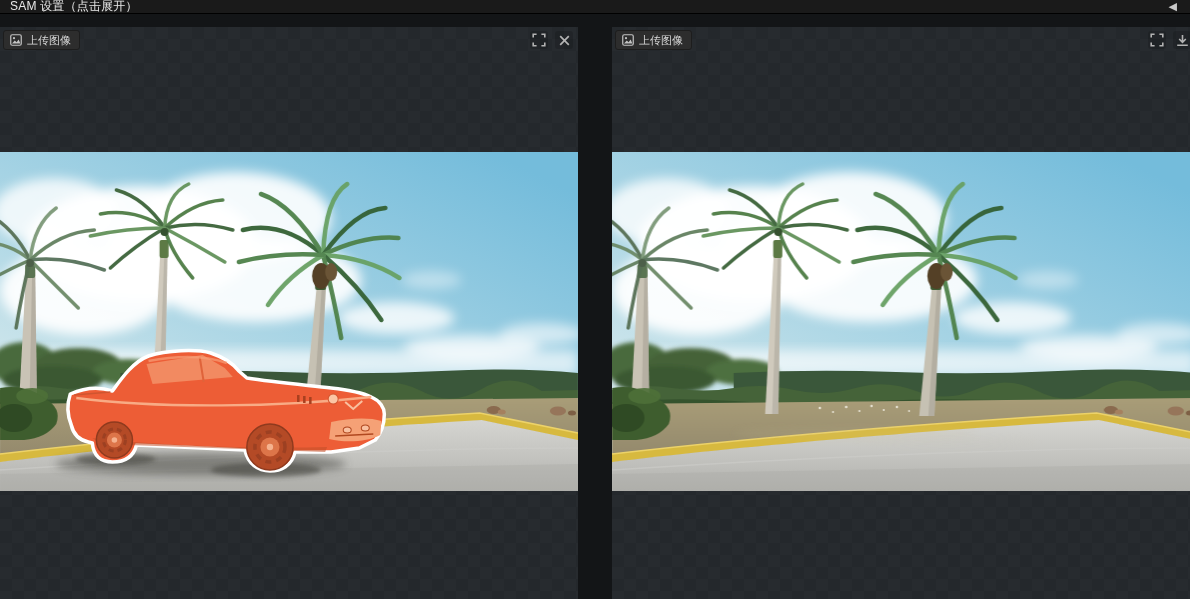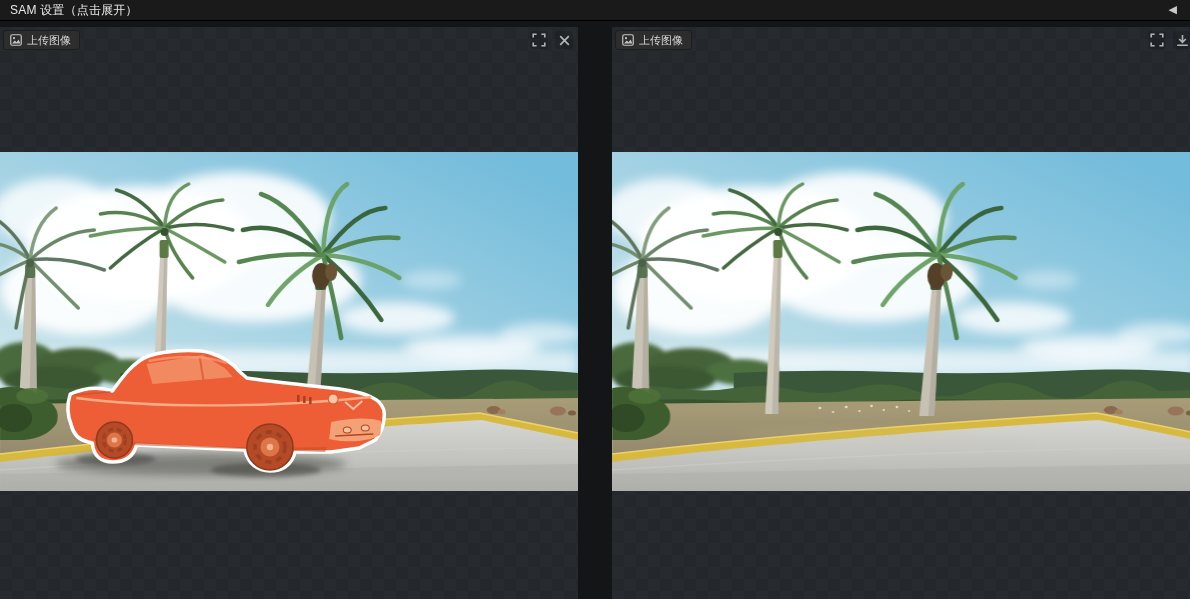--- a/index.html
+++ b/index.html
@@ -3,21 +3,21 @@
 <meta charset="utf-8">
 <style>
   html,body{margin:0;padding:0;}
   body{
     width:1190px;height:599px;overflow:hidden;position:relative;
     background:#131517;
     font-family:"Liberation Sans","DejaVu Sans",sans-serif;
   }
   
   .topbar{
-    position:absolute;top:0;left:0;width:1190px;height:21px;
+    position:absolute;top:0;left:0;width:1190px;height:14px;
     background:#1a1a1a;border-bottom:1px solid #000;
     display:flex;align-items:center;cursor:pointer;
     box-sizing:border-box;padding:0 10px;
   }
   .topbar-title{color:#e8e8e8;font-size:12px;letter-spacing:.2px;}
   .collapse-arrow{
     position:absolute;right:13px;top:50%;transform:translateY(-52%);
     color:#c9c9c9;font-size:11px;line-height:1;
   }
   

